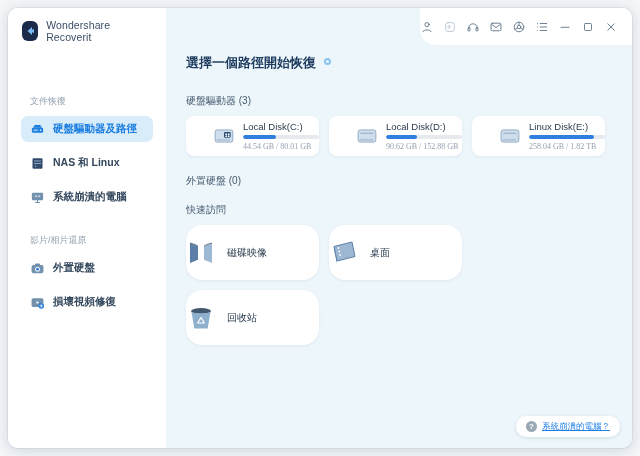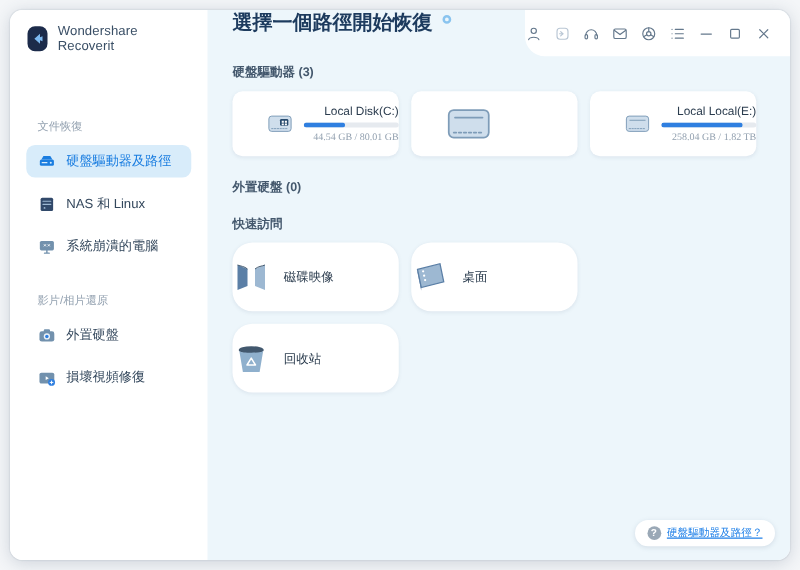--- a/index.html
+++ b/index.html
@@ -45,45 +45,44 @@
     background:#1c2b4a; display:flex; align-items:center; justify-content:center;
   }
   .app-title { font-size:10.5px; color:#3a4f66; letter-spacing:.1px; }
   .side-section-label { font-size:9px; color:#93a1b0; padding:0 0 0 22px; }
   .sec1 { margin-top:52px; }
   .sec2 { margin-top:24px; }
   .side-item {
     width:132px; height:26px; margin:8px 0 0 13px;
     display:flex; align-items:center; gap:8px; padding-left:9px;
     border-radius:7px; cursor:pointer;
-    font-size:10.5px; font-weight:normal; color:#33475c;
+    font-size:10.5px; font-weight:bold; color:#33475c;
   }
   .side-item.active { background:#d8ecfa; color:#1a7de0; }
   .side-item svg { width:15px; height:15px; flex:0 0 15px; }
   
   .content { position:absolute; left:158px; top:0; right:0; bottom:0; padding:0 0 0 20px; }
   .page-title {
-    font-size:16px; font-weight:bold; color:#1d3b5e;
+    margin-top:46px; font-size:13px; font-weight:bold; color:#1d3b5e;
     display:flex; align-items:flex-start; gap:8px;
   }
   .title-ring {
     width:7px; height:7px; border:2px solid #8ac4ef; border-radius:50%;
     margin-top:4px; display:inline-block;
   }
-  .section-label { font-size:10px; color:#44586d;font-weight:bold; }
+  .section-label { font-size:10px; color:#44586d; }
   .lbl-drives { margin-top:22px; }
   .lbl-external { margin-top:18px; }
   .lbl-quick { margin-top:15px; }
   .cards-row { display:flex; gap:10px; margin-top:8px; }
   .card {
-    width:133px; height:52px; background:#ffffff; border-radius:8px;
+    width:133px; height:40px; background:#ffffff; border-radius:8px;
     box-shadow:0 1px 3px rgba(90,110,140,.10);
     display:flex; align-items:center; gap:9px; padding-left:28px;
     cursor:pointer;
-    text-align:right;
   }
   .drive-info { display:flex; flex-direction:column; gap:3px; }
   .drive-name { font-size:9.5px; color:#2b3c4e; }
   .bar-track { width:76px; height:4px; border-radius:2px; background:#e6eaef; overflow:hidden; }
   .bar-fill { height:100%; border-radius:2px; background:#2f7fe0; }
   .drive-cap { font-size:8px; color:#93a1b0;font-family:Liberation Serif, serif; }
   .qcard {
     width:133px; height:55px; background:#ffffff; border-radius:16px;
     box-shadow:0 1px 3px rgba(90,110,140,.10);
     display:flex; align-items:center; gap:11px; 
@@ -259,30 +258,37 @@
           <span class="drive-cap">44.54 GB / 80.01 GB</span>
         </div>
       </div>
 
       <div class="card">
         <svg width="36" height="28" viewBox="0 0 36 28">
           <rect x="2" y="3" width="32" height="22" rx="4" fill="#cfdeec" stroke="#7e9cb8" stroke-width="1.4"></rect>
           <path d="M7 9h22" stroke="#7e9cb8" stroke-width="1.4" stroke-linecap="round"></path>
           <path d="M6 21h2M10 21h2M14 21h2M18 21h2M22 21h2M26 21h2" stroke="#7e9cb8" stroke-width="1.4" stroke-linecap="round"></path>
         </svg>
+        <div class="drive-info">
+          <span class="drive-name">Local Disk(D:)</span>
+          <div class="bar-track">
+            <div class="bar-fill" style="width: 41%;"></div>
+          </div>
+          <span class="drive-cap">90.62 GB / 152.88 GB</span>
+        </div>
       </div>
 
       <div class="card">
         <svg width="36" height="28" viewBox="0 0 36 28">
           <rect x="2" y="3" width="32" height="22" rx="4" fill="#cfdeec" stroke="#7e9cb8" stroke-width="1.4"></rect>
           <path d="M7 9h22" stroke="#7e9cb8" stroke-width="1.4" stroke-linecap="round"></path>
           <path d="M6 21h2M10 21h2M14 21h2M18 21h2M22 21h2M26 21h2" stroke="#7e9cb8" stroke-width="1.4" stroke-linecap="round"></path>
         </svg>
         <div class="drive-info">
-          <span class="drive-name">Local Local(E:)</span>
+          <span class="drive-name">Linux Disk(E:)</span>
           <div class="bar-track">
             <div class="bar-fill" style="width: 86%;"></div>
           </div>
           <span class="drive-cap">258.04 GB / 1.82 TB</span>
         </div>
       </div>
     </div>
 
     <div class="section-label lbl-external">外置硬盤 (0)</div>
 
@@ -316,15 +322,15 @@
           <path d="M5.5 9l2.8 16.5h13.4L24.5 9c-2 1.6-17 1.6-19 0z" fill="#8fb0cd"></path>
           <path d="M15 14.5l-3.4 5.5h6.8z" fill="none" stroke="#fff" stroke-width="1.2" stroke-linejoin="round"></path>
         </svg>
         <span class="qcard-label">回收站</span>
       </div>
     </div>
   </div>
 
   <div class="help-pill">
     <span class="q-circle">?</span>
-    <span class="help-link">硬盤驅動器及路徑？</span>
+    <span class="help-link">系統崩潰的電腦？</span>
   </div>
 </div>
 
 </body></html>

